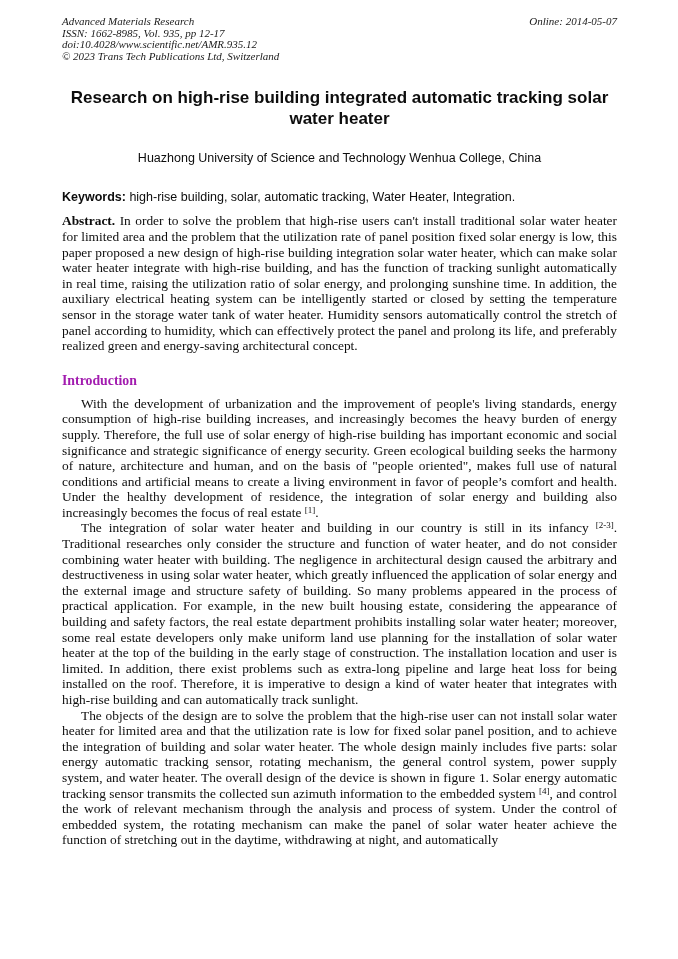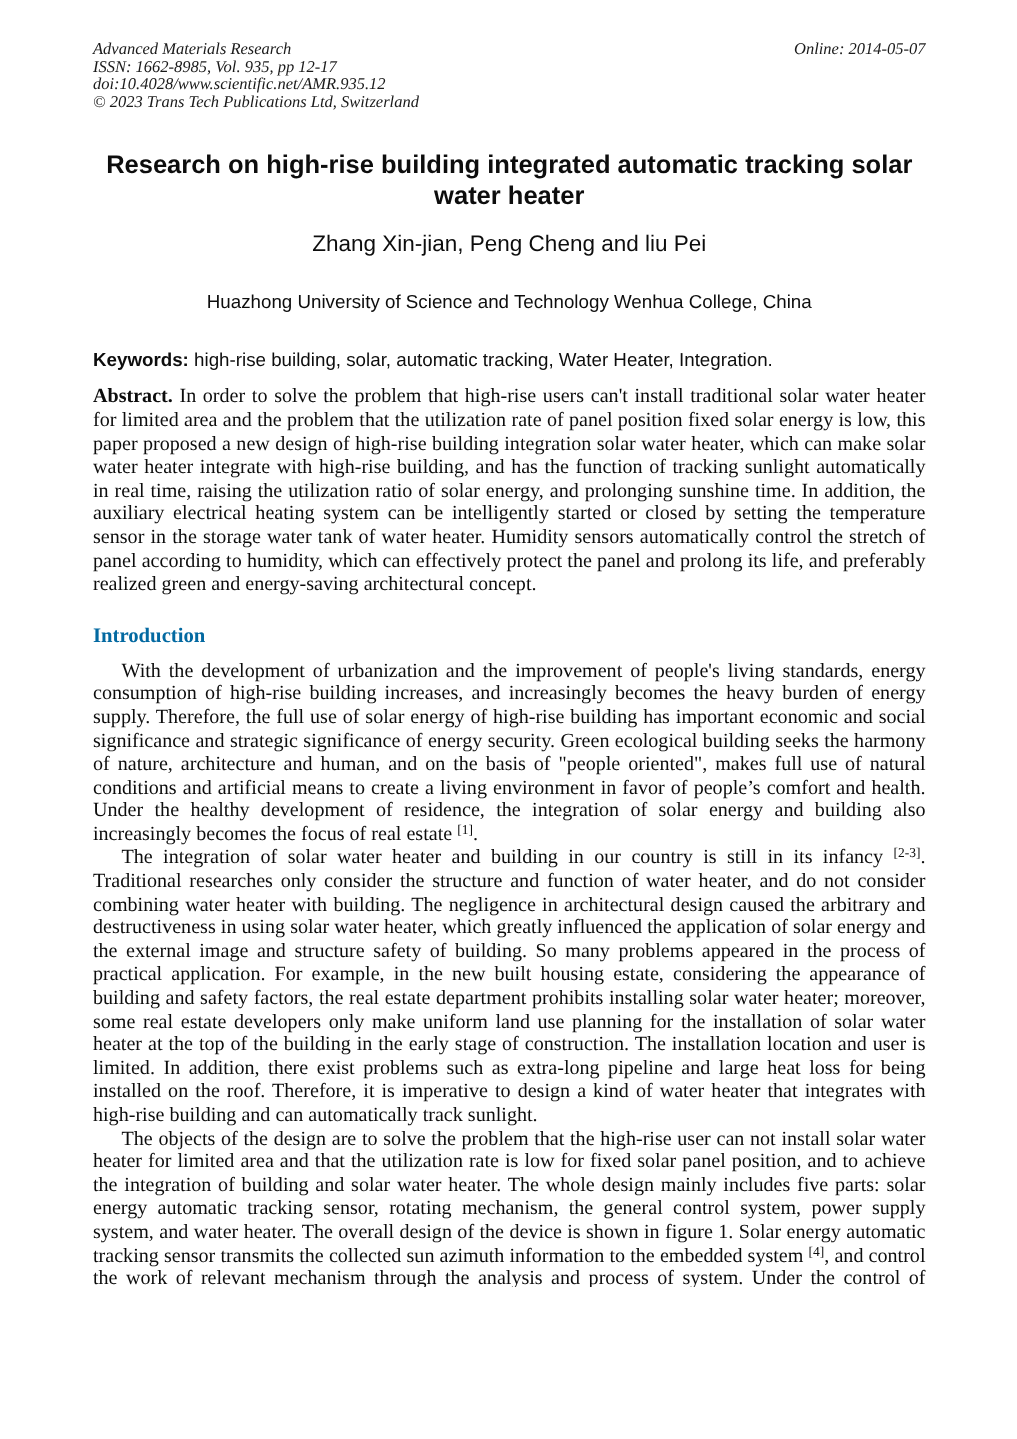--- a/index.html
+++ b/index.html
@@ -3,21 +3,21 @@
 <meta charset="utf-8">
 <style>
   html, body { margin: 0; padding: 0; background: #ffffff; }
   .page {
     position: relative;
     width: 678px;
     height: 858px;
     margin: 0 auto;
     background: #ffffff;
     box-sizing: border-box;
-    padding: 28px 61px 0 62px;
+    padding: 16px 61px 0 62px;
     overflow: hidden;
     color: #111111;
   }
   
   .journal-header {
     display: flex;
     justify-content: space-between;
     align-items: flex-start;
     font-family: "Liberation Serif", "DejaVu Serif", serif;
     font-style: italic;
@@ -72,21 +72,21 @@
     color: #0d0d0d;
   }
   .abstract { margin-top: 8px; }
   .lead-bold { font-weight: bold; }
   .section-heading {
     margin: 19px 0 7px 0;
     font-family: "Liberation Serif", "DejaVu Serif", serif;
     font-weight: bold;
     font-size: 13.8px;
     line-height: 16px;
-    color: #0369a1;
+    color: #a21caf;
   }
   .indent { text-indent: 19px; }
   sup.cite {
     font-size: 9px;
     line-height: 0;
     vertical-align: baseline;
     position: relative;
     top: -4px;
   }
 </style>
@@ -100,21 +100,20 @@
       <div>Advanced Materials Research</div>
       <div>ISSN: 1662-8985, Vol. 935, pp 12-17</div>
       <div>doi:10.4028/www.scientific.net/AMR.935.12</div>
       <div>© 2023 Trans Tech Publications Ltd, Switzerland</div>
     </div>
     <div class="jh-right">Online: 2014-05-07</div>
   </header>
 
   <h1 class="title">Research on high-rise building integrated automatic tracking solar water heater</h1>
 
-  <div class="authors">Zhang Xin-jian, Peng Cheng and liu Pei</div>
 
   <div class="affiliation">Huazhong University of Science and Technology Wenhua College, China</div>
 
   <p class="keywords"><span class="kw-label">Keywords:</span><span> high-rise building, solar, automatic tracking, Water Heater, Integration.</span></p>
 
   <p class="abstract"><span class="lead-bold">Abstract.</span><span> In order to solve the problem that high-rise users can't install traditional solar water heater for limited area and the problem that the utilization rate of panel position fixed solar energy is low, this paper proposed a new design of high-rise building integration solar water heater, which can make solar water heater integrate with high-rise building, and has the function of tracking sunlight automatically in real time, raising the utilization ratio of solar energy, and prolonging sunshine time. In addition, the auxiliary electrical heating system can be intelligently started or closed by setting the temperature sensor in the storage water tank of water heater. Humidity sensors automatically control the stretch of panel according to humidity, which can effectively protect the panel and prolong its life, and preferably realized green and energy-saving architectural concept.</span></p>
 
   <h2 class="section-heading">Introduction</h2>
 
   <p class="body-para indent"><span>With the development of urbanization and the improvement of people's living standards, energy consumption of high-rise building increases, and increasingly becomes the heavy burden of energy supply. Therefore, the full use of solar energy of high-rise building has important economic and social significance and strategic significance of energy security. Green ecological building seeks the harmony of nature, architecture and human, and on the basis of "people oriented", makes full use of natural conditions and artificial means to create a living environment in favor of people’s comfort and health. Under the healthy development of residence, the integration of solar energy and building also increasingly becomes the focus of real estate </span><sup class="cite">[1]</sup><span>.</span></p>

